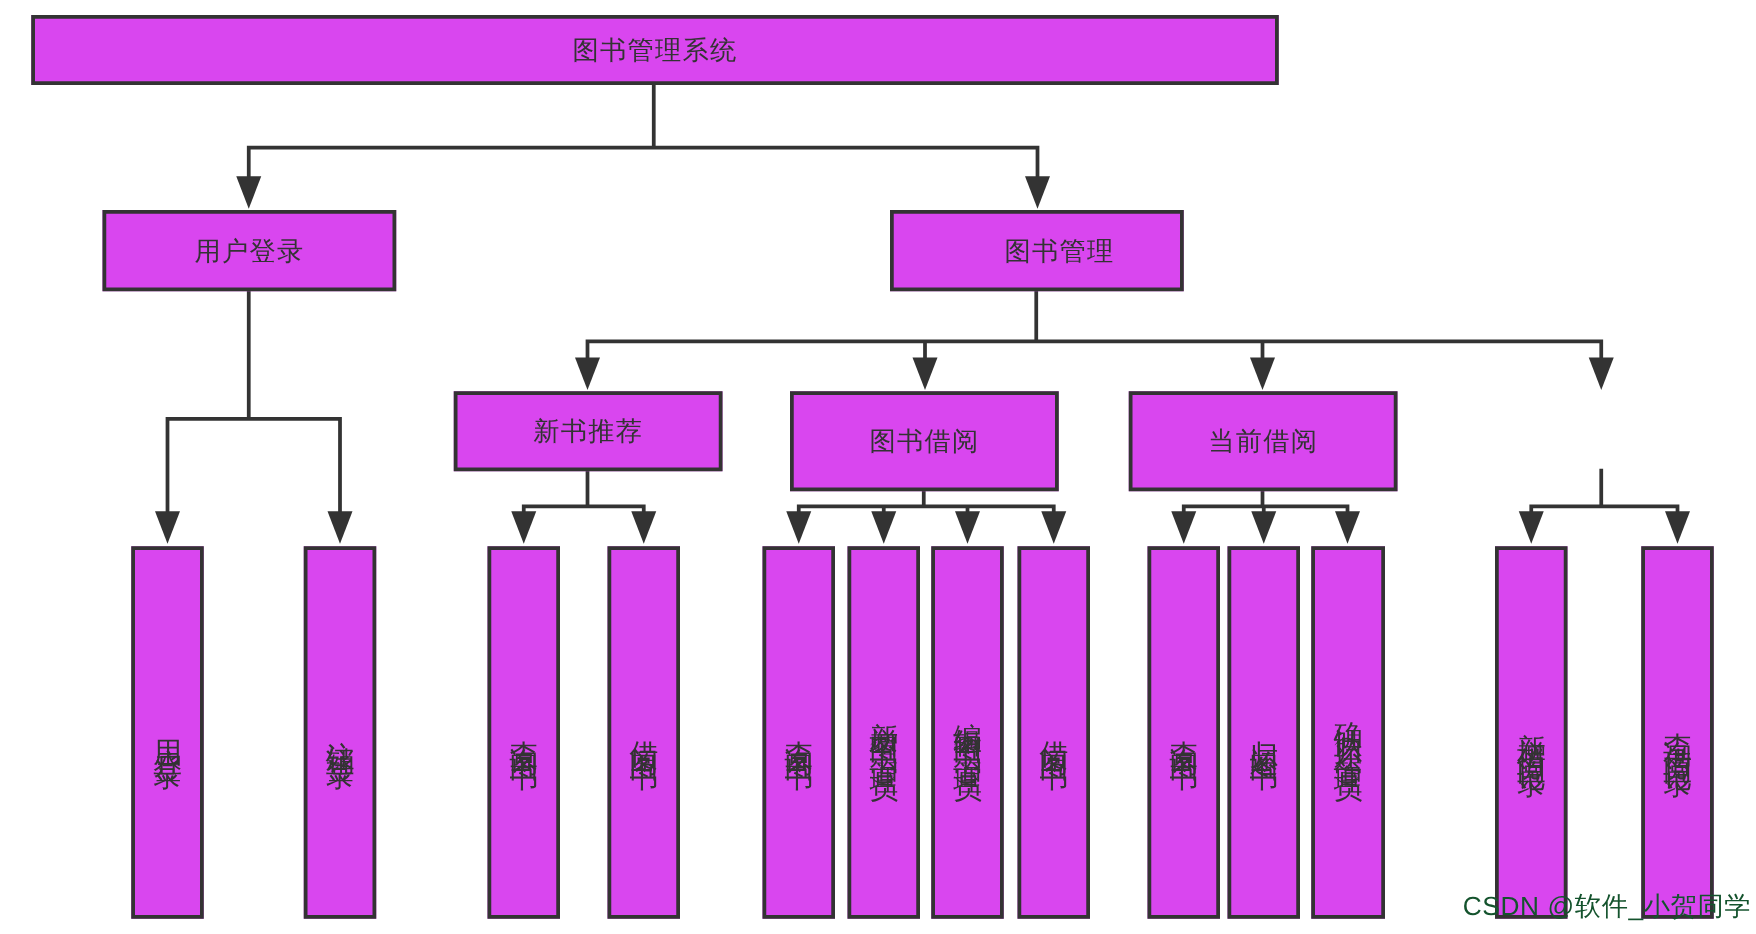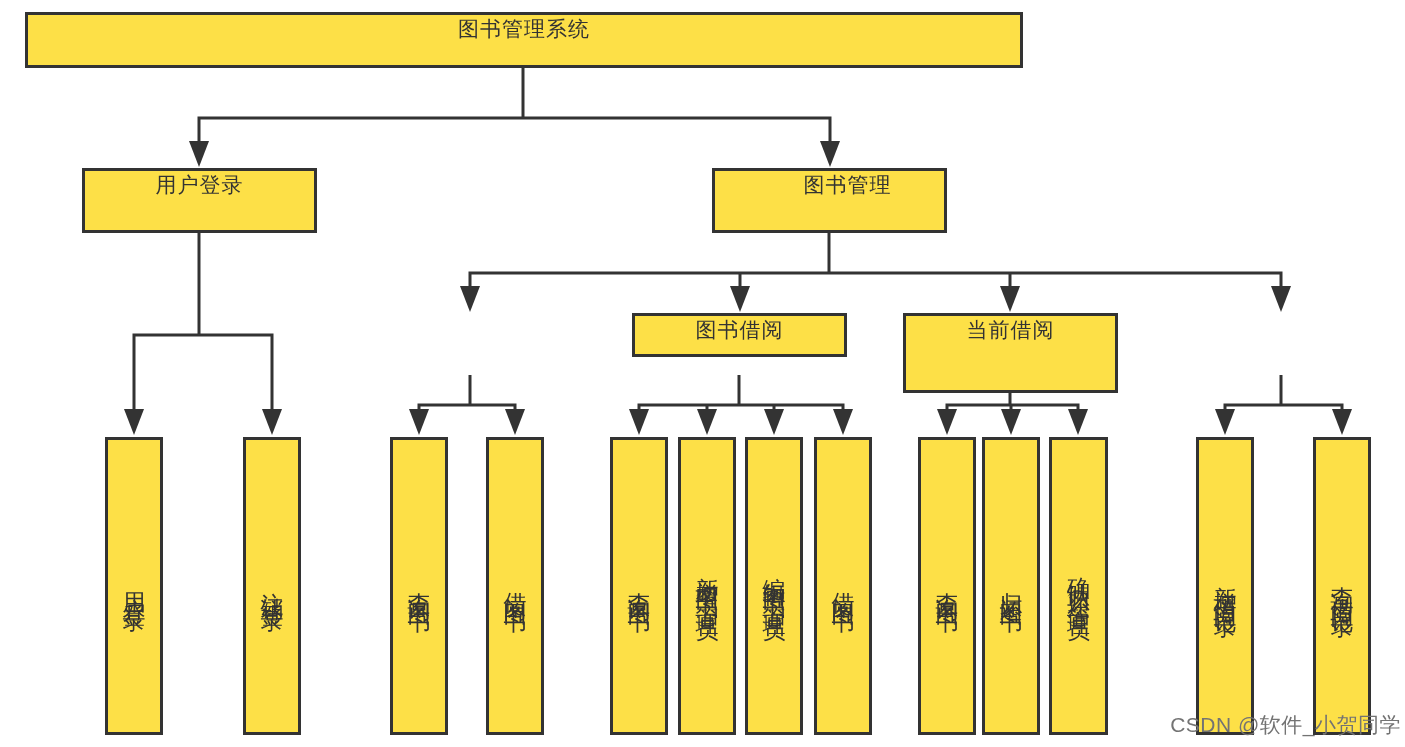--- a/index.html
+++ b/index.html
@@ -22,42 +22,43 @@
     stroke-width: 3;
   }
   .connectors polygon {
     fill: #333333;
     stroke: none;
   }
   .box {
     position: absolute;
     box-sizing: border-box;
     border: 3px solid #333333;
-    background: #fde047;
+    background: #d946ef;
     color: #333333;
     display: flex;
+    align-items: center;
     justify-content: center;
     text-align: center;
   }
   .box.h { font-size: 21px; letter-spacing: 1px; }
   .box.v span {
     writing-mode: vertical-rl;
     text-orientation: mixed;
     font-size: 23px;
     line-height: 1;
     letter-spacing: 6px;
     color: #333333;
     white-space: nowrap;
   }
   .watermark {
     position: absolute;
     right: 4px;
     bottom: 8px;
     font-size: 21px;
-    color: #737373;
+    color: #14532d;
     letter-spacing: 0.5px;
     z-index: 10;
     white-space: nowrap;
   }
 </style>
 </head>
 <body>
 
 <div class="stage">
 
@@ -113,21 +114,24 @@
     <span>图书管理系统</span>
   </div>
 
   <div class="box h" style="left:82px; top:168px; width:235px; height:65px;">
     <span>用户登录</span>
   </div>
   <div class="box h" style="left:712px; top:168px; width:235px; height:65px;padding-left:36px;">
     <span>图书管理</span>
   </div>
 
-  <div class="box h" style="left:632px; top:313px; width:215px; height:44px;">
+  <div class="box h" style="left:363px; top:313px; width:215px; height:64px;">
+    <span>新书推荐</span>
+  </div>
+  <div class="box h" style="left:632px; top:313px; width:215px; height:80px;">
     <span>图书借阅</span>
   </div>
   <div class="box h" style="left:903px; top:313px; width:215px; height:80px;">
     <span>当前借阅</span>
   </div>
 
   <div class="box v" style="left:105px; top:437px; width:58px; height:298px;">
     <span>用户登录</span>
   </div>
   <div class="box v" style="left:243px; top:437px; width:58px; height:298px;">

